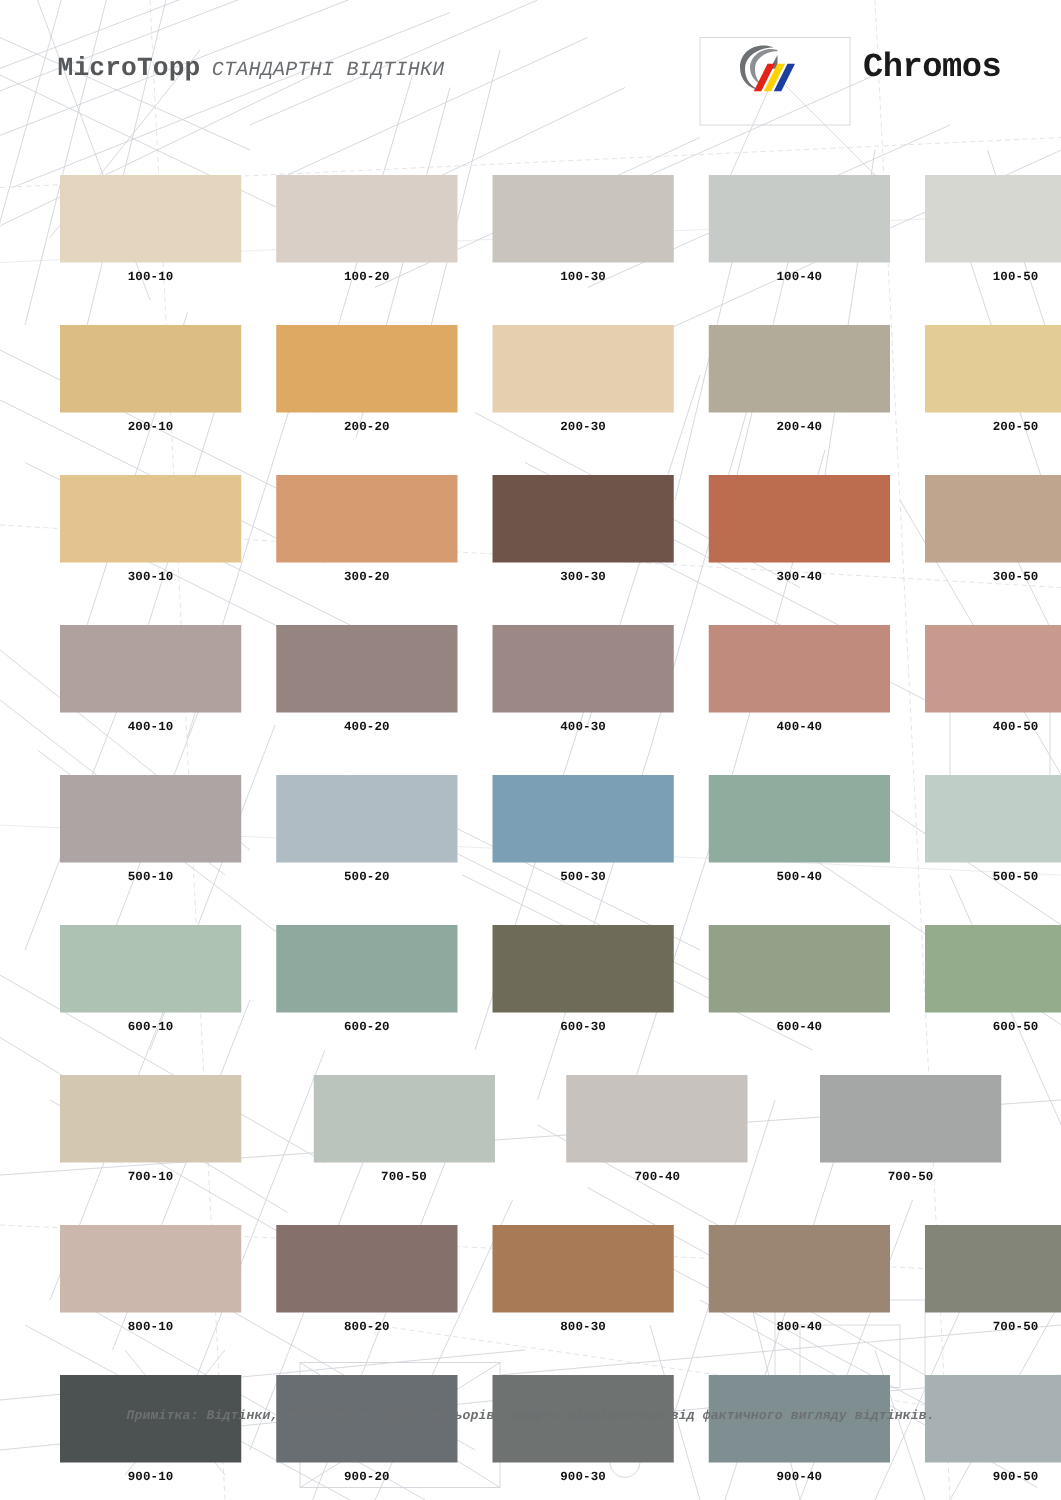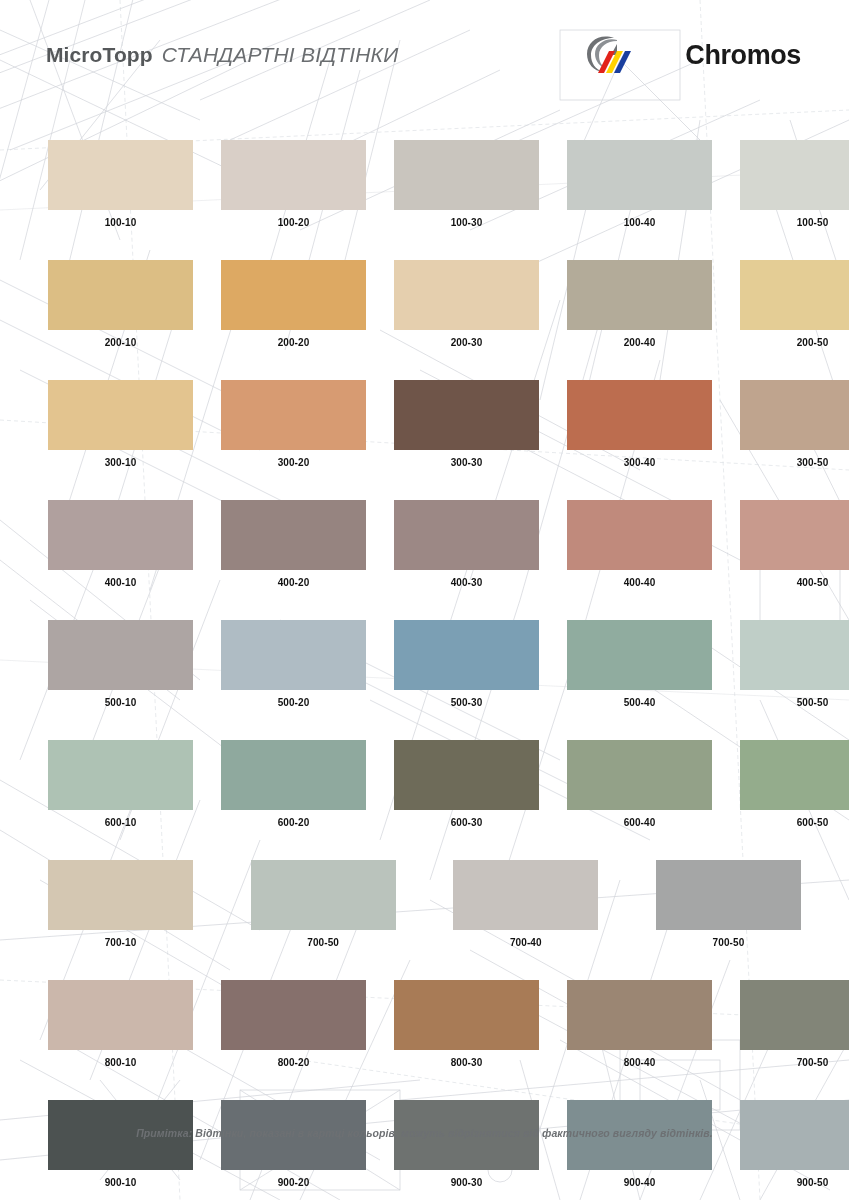--- a/index.html
+++ b/index.html
@@ -12,20 +12,21 @@
     overflow: hidden;
     position: relative;
   }
 
   #page {
     position: relative;
     width: 849px;
     height: 1200px;
     background: #ffffff;
     overflow: hidden;
+    font-family: Liberation Mono, monospace;
   }
 
   
   #blueprint {
     position: absolute;
     inset: 0;
     width: 849px;
     height: 1200px;
     z-index: 0;
     pointer-events: none;
@@ -50,21 +51,21 @@
     gap: 9px;
     white-space: nowrap;
   }
   #title-brand {
     font-size: 21px;
     font-weight: bold;
     color: #55585a;
     letter-spacing: 0.1px;
   }
   #title-sub {
-    font-size: 21px;
+    font-size: 16px;
     font-style: italic;
     font-weight: normal;
     color: #6a6d70;
     letter-spacing: 0.2px;
   }
 
   #logo {
     display: flex;
     align-items: center;
     gap: 8px;

